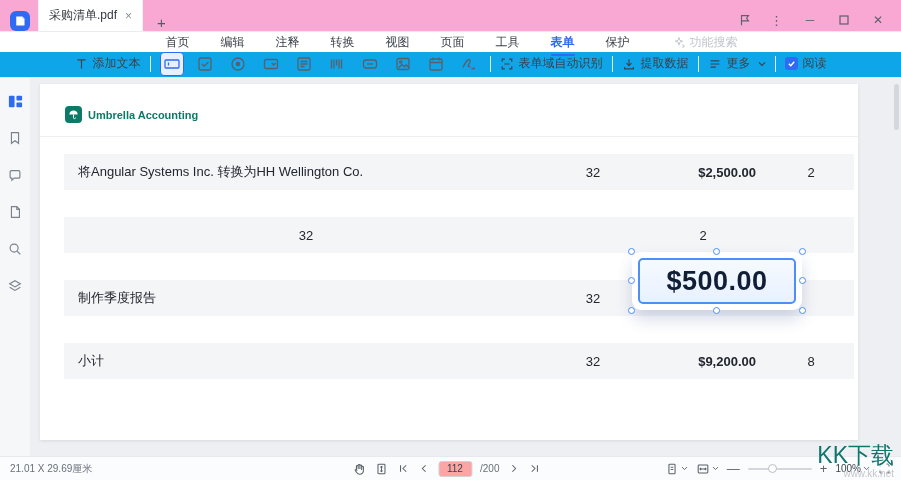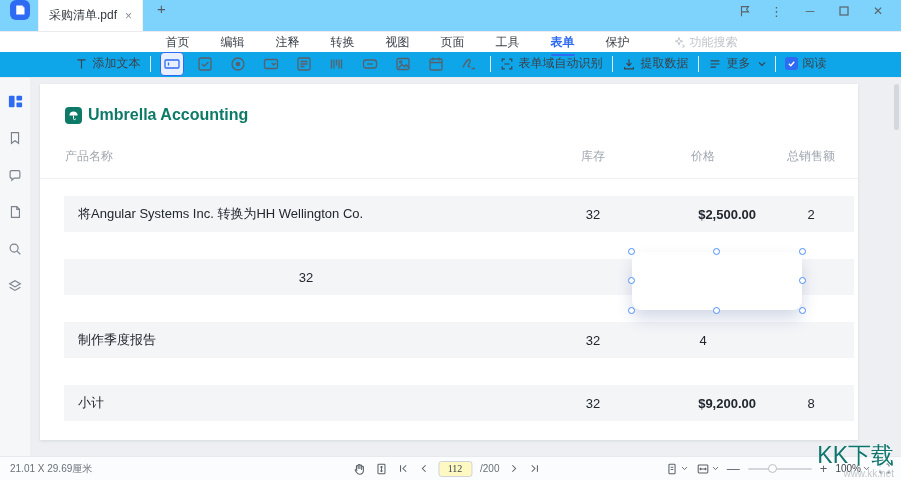--- a/index.html
+++ b/index.html
@@ -1,21 +1,21 @@
 <!DOCTYPE html>
 <html><head>
 <meta charset="utf-8">
 <style>
   *{margin:0;padding:0;box-sizing:border-box}
   html,body{width:901px;height:480px;overflow:hidden}
   body{font-family:"Liberation Sans","DejaVu Sans",sans-serif;font-size:12px;color:#2a2f36;background:#fff;position:relative}
   svg{display:block}
 
   
-  .titlebar{height:32px;display:flex;align-items:flex-start;background:#7dd3fc;border-bottom:1px solid #ececf0;padding:0 10px;gap:8px}
+  .titlebar{height:32px;display:flex;align-items:flex-end;background:#f9a8d4;border-bottom:1px solid #ececf0;padding:0 10px;gap:8px}
   .app-logo{width:20px;height:20px;border-radius:6px;background:#2f6bf2;display:flex;align-items:center;justify-content:center;flex:0 0 auto}
   .doc-tab{display:flex;align-items:center;gap:8px;height:31px;padding:0 10px;background:#fff;border-left:1px solid #f0f0f3;border-right:1px solid #f0f0f3;font-size:12px;color:#33383f}
   .tab-close{color:#8a9099;font-size:12px;cursor:default;line-height:1}
   .new-tab{color:#555b63;font-size:15px;padding:0 6px}
   .tb-spacer{flex:1}
   .tb-ico{width:24px;height:22px;display:flex;align-items:center;justify-content:center;color:#5b626b}
   .win-dots{font-size:13px;color:#5b626b;letter-spacing:1px}
   .win-min,.win-max,.win-close{width:26px;height:22px;display:flex;align-items:center;justify-content:center;color:#5b626b;font-size:12px}
 
   
@@ -39,21 +39,21 @@
   .workspace{height:378px;display:flex;background:#edeff2}
   .sidebar{width:30px;display:flex;flex-direction:column;align-items:center;gap:15px;padding-top:12px;background:#f6f7f9}
   .sbtn{width:22px;height:22px;display:flex;align-items:center;justify-content:center;border-radius:4px}
   .canvas{flex:1;position:relative}
   .page{position:absolute;left:10px;top:6px;width:818px;height:356px;background:#fff;box-shadow:0 1px 3px rgba(30,40,60,.10)}
   .canvas-scroll{position:absolute;right:2px;top:6px;width:5px;height:46px;border-radius:3px;background:#d4d8dd}
 
   
   .doc-head{display:flex;align-items:flex-end;justify-content:space-between;padding:22px 26px 0 25px}
   .doc-title{font-size:22px;font-weight:700;color:#186355;letter-spacing:1px}
-  .brand{display:flex;align-items:center;gap:6px;color:#0d7a68;font-weight:700;font-size:16px}
+  .brand{display:flex;align-items:center;gap:6px;color:#0d7a68;font-weight:700;font-size:11px}
   .brand-badge{width:17px;height:17px;border-radius:4px;background:#0d7a68;display:flex;align-items:center;justify-content:center}
 
   .thead{display:grid;grid-template-columns:1fr 90px 130px 86px;margin:24px 4px 0 24px;color:#a0a7b0;font-size:12px}
   .divider{height:1px;background:#edeff2;margin-top:13px}
   .trow{display:grid;grid-template-columns:1fr 90px 130px 86px;align-items:center;height:36px;background:#f4f5f7;margin:27px 4px 0 24px;font-size:13px;color:#22262e}
   .trow.first{margin-top:17px}
   .c-name{padding-left:14px}
   .c-stock{text-align:center}
   .c-price{text-align:right;padding-right:12px;font-weight:700}
   .c-total{text-align:center}
@@ -67,21 +67,21 @@
   .handle{position:absolute;width:7px;height:7px;border-radius:50%;background:#fff;border:1.5px solid #4d8ef7}
   .h-nw{left:-4px;top:-4px}.h-n{left:calc(50% - 4px);top:-4px}.h-ne{right:-4px;top:-4px}
   .h-e{right:-4px;top:calc(50% - 4px)}.h-se{right:-4px;bottom:-4px}.h-s{left:calc(50% - 4px);bottom:-4px}
   .h-sw{left:-4px;bottom:-4px}.h-w{left:-4px;top:calc(50% - 4px)}
 
   
   .statusbar{height:24px;display:flex;align-items:center;background:#fbfcfd;border-top:1px solid #e7e9ed;padding:0 10px;font-size:10px;color:#6a7078;position:relative}
   .sb-center{position:absolute;left:50%;transform:translateX(-52%);display:flex;align-items:center;gap:8px}
   .sb-right{margin-left:auto;display:flex;align-items:center;gap:8px}
   .sb-ico{display:flex;align-items:center;justify-content:center}
-  .page-input{width:34px;height:16px;border:1px solid #d0d4d9;border-radius:3px;text-align:center;font-size:10px;color:#3c424b;background:#fef9c3;font-family:Liberation Serif, serif}
+  .page-input{width:34px;height:16px;border:1px solid #d0d4d9;border-radius:3px;text-align:center;font-size:10px;color:#3c424b;background:#fca5a5;font-family:Liberation Sans, sans-serif}
   .zoom-track{width:64px;height:2px;background:#d4d8dd;border-radius:1px;position:relative}
   .zoom-thumb{position:absolute;left:20px;top:-4px;width:9px;height:9px;border-radius:50%;background:#fff;border:1px solid #b9bec5}
   .zoom-sign{font-size:13px;color:#5a6168;line-height:1}
   .zoom-pct{display:flex;align-items:center;gap:2px;color:#3c424b}
 
   
   .watermark{position:absolute;right:7px;bottom:1px;text-align:right;z-index:60;pointer-events:none}
   .wm-title{font-size:23px;font-weight:400;color:#0f766e;line-height:1;text-shadow:0 1px 0 #fff}
   .wm-url{font-size:10px;color:#c3c7cc;margin-top:1px}
 </style>
@@ -285,26 +285,20 @@
           <span class="brand-badge">
             <svg width="11" height="11" viewBox="0 0 16 16" fill="none" stroke="#fff" stroke-width="1.4">
                 <path d="M8 2a6 6 0 016 6H2a6 6 0 016-6z" fill="#fff" stroke="none"></path>
                 <path d="M8 8v4.5a1.5 1.5 0 003 0"></path>
               </svg>
           </span>
           <span>Umbrella Accounting</span>
         </span>
       </div>
 
-      <div class="thead">
-        <span class="h-name">产品名称</span>
-        <span class="h-stock">库存</span>
-        <span class="h-price">价格</span>
-        <span class="h-total">总销售额</span>
-      </div>
       <div class="divider"></div>
 
       <div class="trow first">
         <span class="c-name">将Angular Systems Inc. 转换为HH Wellington Co.</span>
         <span class="c-stock">32</span>
         <span class="c-price">$2,500.00</span>
         <span class="c-total">2</span>
       </div>
       <div class="trow">
         <span class="c-stock">32</span>
@@ -317,20 +311,21 @@
         <span class="c-total">4</span>
       </div>
       <div class="trow">
         <span class="c-name">小计</span>
         <span class="c-stock">32</span>
         <span class="c-price">$9,200.00</span>
         <span class="c-total">8</span>
       </div>
 
       <div class="field-card">
+        <div class="field-inner">$500.00</div>
         <span class="handle h-nw"></span>
         <span class="handle h-n"></span>
         <span class="handle h-ne"></span>
         <span class="handle h-e"></span>
         <span class="handle h-se"></span>
         <span class="handle h-s"></span>
         <span class="handle h-sw"></span>
         <span class="handle h-w"></span>
       </div>
     </div>

